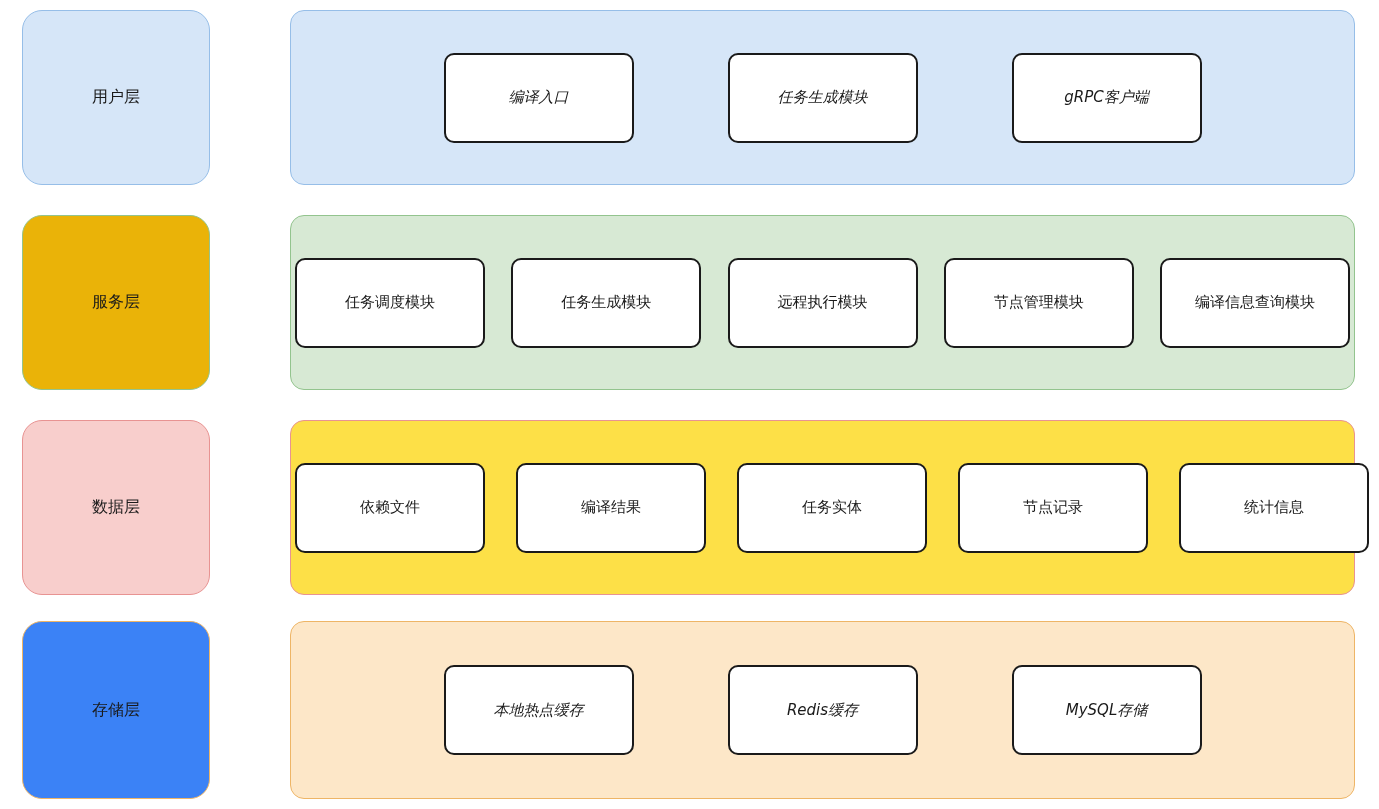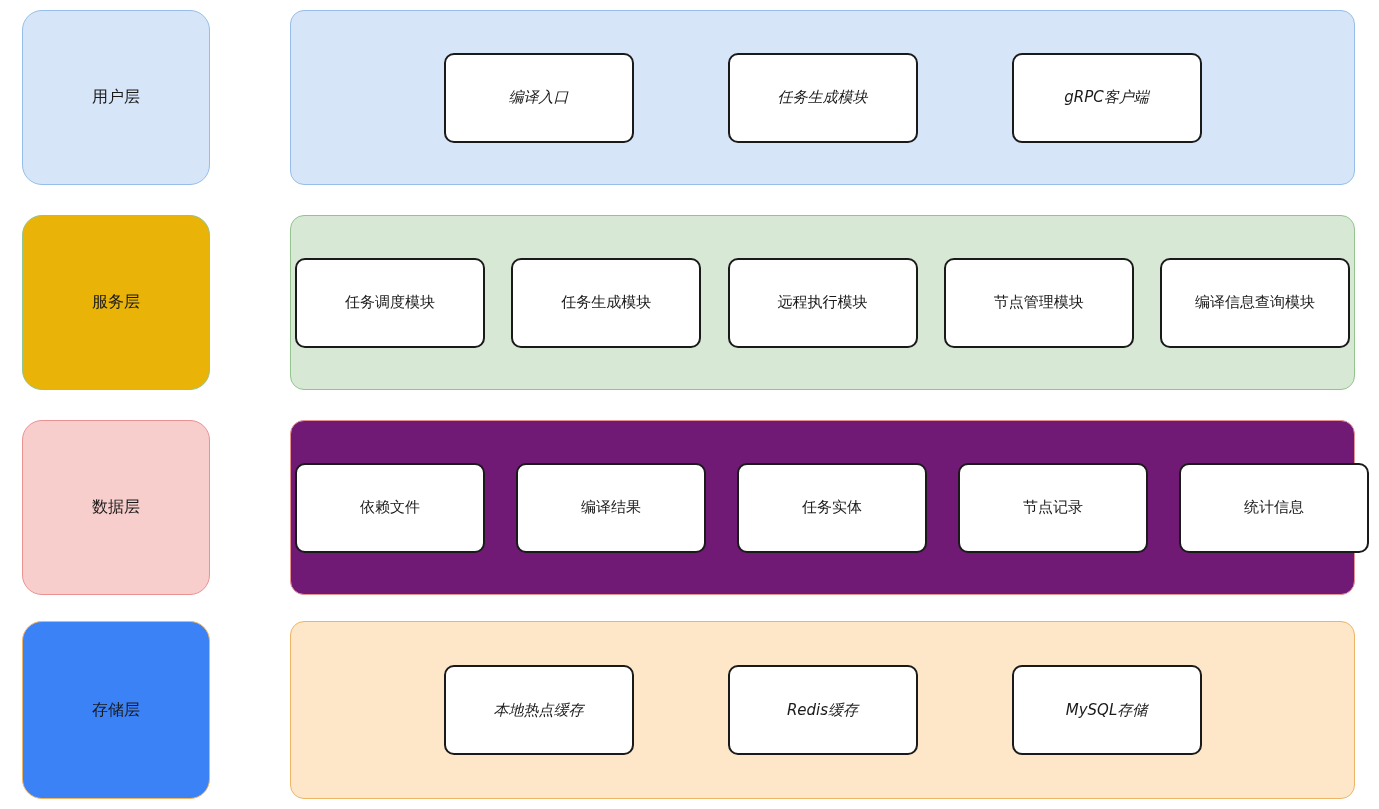--- a/index.html
+++ b/index.html
@@ -96,21 +96,21 @@
       <div class="node">任务调度模块</div>
       <div class="node">任务生成模块</div>
       <div class="node">远程执行模块</div>
       <div class="node">节点管理模块</div>
       <div class="node">编译信息查询模块</div>
     </div>
   </div>
 
   <div class="layer-row row-2">
     <div class="layer-label" style="background-color: rgb(248, 206, 204); border-color: rgb(232, 147, 146);">数据层</div>
-    <div class="layer-container cols-5" style="background-color: #701a75; border-color: rgb(232, 147, 146); gap: 31px;">
+    <div class="layer-container cols-5" style="background-color: #fde047; border-color: rgb(232, 147, 146); gap: 31px;">
       <div class="node">依赖文件</div>
       <div class="node">编译结果</div>
       <div class="node">任务实体</div>
       <div class="node">节点记录</div>
       <div class="node">统计信息</div>
     </div>
   </div>
 
   <div class="layer-row row-3">
     <div class="layer-label" style="background-color: #3b82f6; border-color: rgb(238, 181, 102);">存储层</div>

